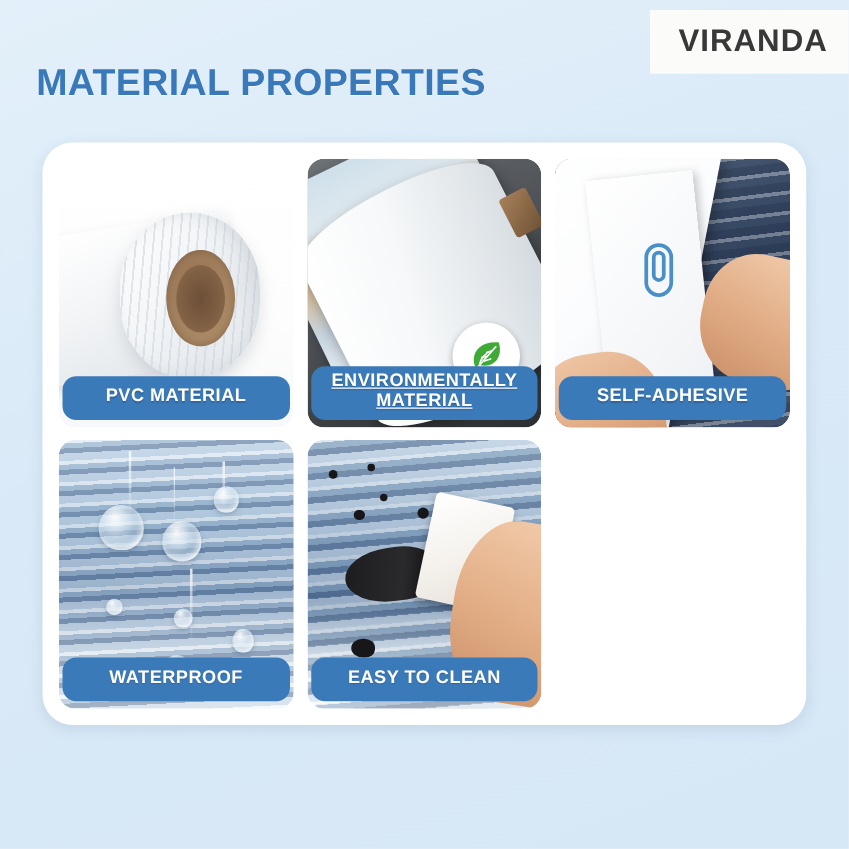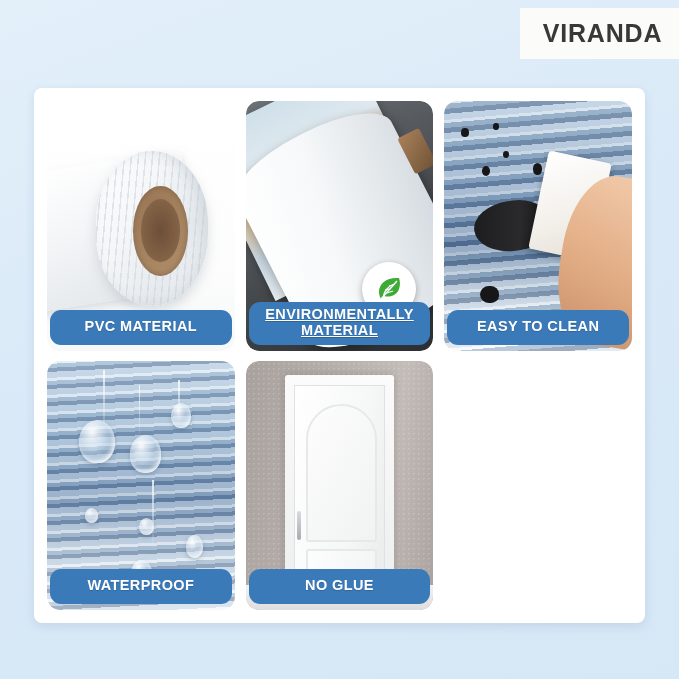--- a/index.html
+++ b/index.html
@@ -22,22 +22,22 @@
     font-size:25px;font-weight:bold;color:#383838;letter-spacing:.8px;
     font-family:"Liberation Sans", sans-serif;
   }
   .title{
     position:absolute;top:50px;left:29px;
     font-size:30px;font-weight:bold;color:#3a79b9;letter-spacing:.3px;
     text-shadow:0 1px 0 rgba(255,255,255,.55);
   }
   
   .panel{
-    position:absolute;left:34px;top:88px;width:611px;height:535px;
-    background:#ffffff;border-radius:8px;
+    position:absolute;left:34px;top:114px;width:611px;height:466px;
+    background:#ffffff;border-radius:24px;
     box-shadow:0 3px 10px rgba(120,150,180,.22);
   }
   .grid{
     position:absolute;left:0;top:0;width:100%;height:100%;
     display:grid;grid-template-columns:repeat(3,1fr);grid-template-rows:repeat(2,1fr);
     column-gap:11px;row-gap:10px;padding:13px;box-sizing:border-box;
   }
   .card{position:relative;border-radius:13px;overflow:hidden;}
   .thumb{
     position:absolute;left:0;top:0;right:0;bottom:0;
@@ -236,20 +236,21 @@
 </style>
 </head>
 <body>
 
 <div class="page">
 
   <div class="logo-box">
     <span class="logo-text">VIRANDA</span>
   </div>
 
+  <div class="title">MATERIAL PROPERTIES</div>
 
   <div class="panel">
     <div class="grid">
 
       <div class="card">
         <div class="thumb">
           <div class="pvc-bg"></div>
           <div class="roll-sheet"></div>
           <div class="roll-body"></div>
           <div class="roll-core"></div>
@@ -272,36 +273,35 @@
               <path d="M13 18 l5 -1 M15 21 l6 -2 M17 14 l4 -1" stroke="#ffffff" stroke-width="1.1" fill="none"></path>
             </svg>
           </div>
         </div>
         <div class="label two-line">
           <div>ENVIRONMENTALLY</div>
           <div>MATERIAL</div>
         </div>
       </div>
 
-
-      <div class="card">
-        <div class="thumb">
-          <div class="ec-bg"></div>
-          <div class="spot" style="left:9%;top:11%;width:4%;height:3.5%"></div>
-          <div class="spot" style="left:26%;top:9%;width:3%;height:2.6%"></div>
-          <div class="spot" style="left:31%;top:20%;width:3.5%;height:3%"></div>
-          <div class="spot" style="left:20%;top:26%;width:4.5%;height:4%"></div>
-          <div class="spot" style="left:47%;top:25%;width:5%;height:4.5%"></div>
-          <div class="smear"></div>
-          <div class="spot" style="left:19%;top:74%;width:10%;height:7%;border-radius:50% 48% 44% 52%"></div>
-          <div class="spot" style="left:31%;top:88%;width:4%;height:3.4%"></div>
-          <div class="sponge"></div>
-          <div class="hand-clean"></div>
-        </div>
-        <div class="label">EASY TO CLEAN</div>
+      <div class="card">
+        <div class="thumb">
+          <div class="sa-bg"></div>
+          <div class="sa-peel"></div>
+          <div class="sa-peel2"></div>
+          <div class="clip-icon">
+            <svg width="30" height="48" viewBox="0 0 30 48">
+              <rect x="5" y="4" width="20" height="40" rx="10" fill="none" stroke="#4a90c8" stroke-width="3"></rect>
+              <rect x="11" y="10" width="8" height="22" rx="4" fill="none" stroke="#4a90c8" stroke-width="3"></rect>
+            </svg>
+          </div>
+          <div class="hand-l"></div>
+          <div class="hand-r"></div>
+        </div>
+        <div class="label">SELF-ADHESIVE</div>
       </div>
 
       <div class="card">
         <div class="thumb">
           <div class="wp-bg"></div>
           <div class="streak" style="left:30%;top:4%;height:26%"></div>
           <div class="streak" style="left:49%;top:10%;height:22%"></div>
           <div class="streak" style="left:70%;top:8%;height:18%"></div>
           <div class="streak" style="left:56%;top:48%;height:28%"></div>
           <div class="drop" style="left:17%;top:24%;width:19%;height:17%"></div>
@@ -311,29 +311,31 @@
           <div class="drop" style="left:49%;top:63%;width:8%;height:7%"></div>
           <div class="drop" style="left:74%;top:70%;width:9%;height:9%"></div>
           <div class="drop" style="left:45%;top:80%;width:11%;height:10%"></div>
           <div class="drop" style="left:27%;top:85%;width:6%;height:5%"></div>
         </div>
         <div class="label">WATERPROOF</div>
       </div>
 
       <div class="card">
         <div class="thumb">
-          <div class="door-bg"></div>
-          <div class="wall-texture"></div>
-          <div class="door-frame">
-            <div class="door-leaf">
-              <div class="door-panel-top"></div>
-              <div class="door-panel-bot"></div>
-              <div class="door-handle"></div>
-            </div>
-          </div>
-          <div class="baseboard"></div>
-        </div>
-        <div class="label">NO GLUE</div>
-      </div>
+          <div class="ec-bg"></div>
+          <div class="spot" style="left:9%;top:11%;width:4%;height:3.5%"></div>
+          <div class="spot" style="left:26%;top:9%;width:3%;height:2.6%"></div>
+          <div class="spot" style="left:31%;top:20%;width:3.5%;height:3%"></div>
+          <div class="spot" style="left:20%;top:26%;width:4.5%;height:4%"></div>
+          <div class="spot" style="left:47%;top:25%;width:5%;height:4.5%"></div>
+          <div class="smear"></div>
+          <div class="spot" style="left:19%;top:74%;width:10%;height:7%;border-radius:50% 48% 44% 52%"></div>
+          <div class="spot" style="left:31%;top:88%;width:4%;height:3.4%"></div>
+          <div class="sponge"></div>
+          <div class="hand-clean"></div>
+        </div>
+        <div class="label">EASY TO CLEAN</div>
+      </div>
+
 
     </div>
   </div>
 </div>
 
 </body></html>

